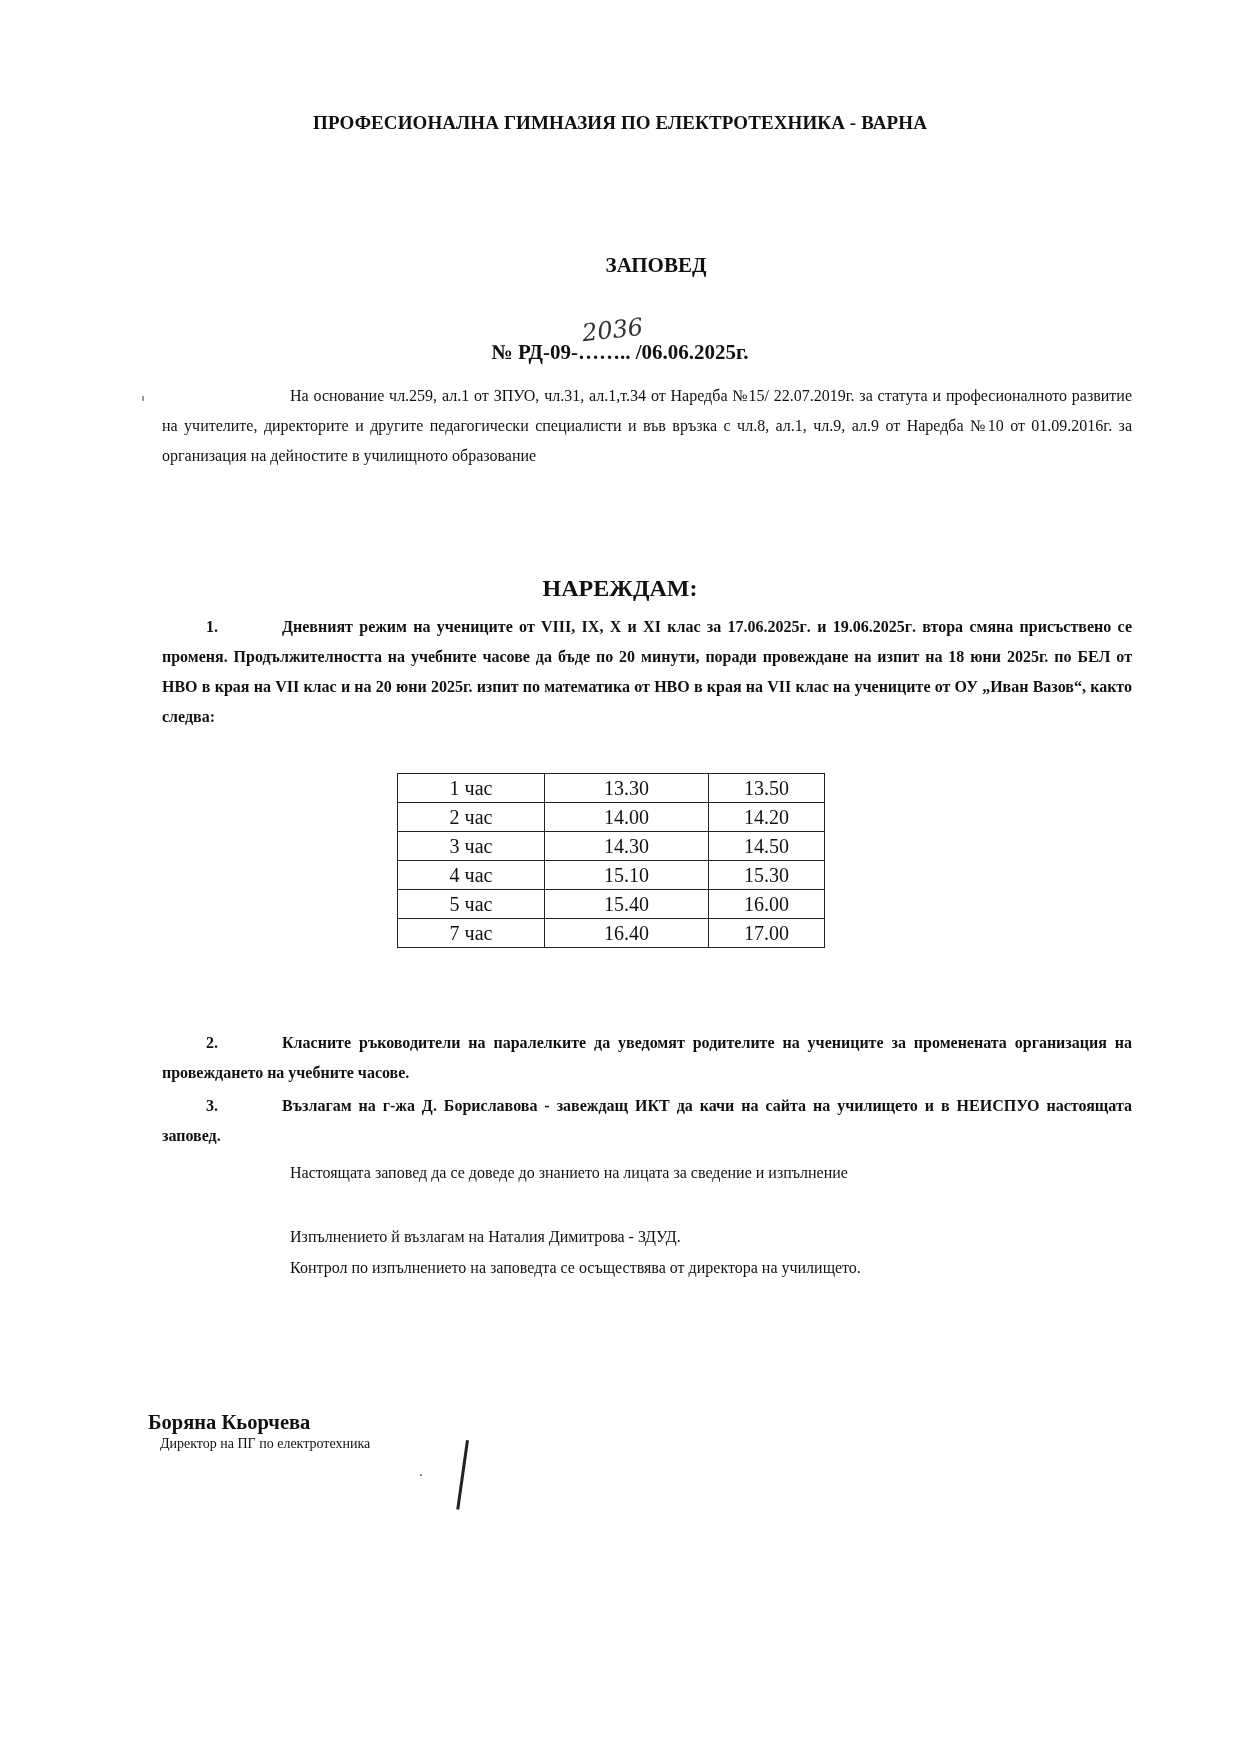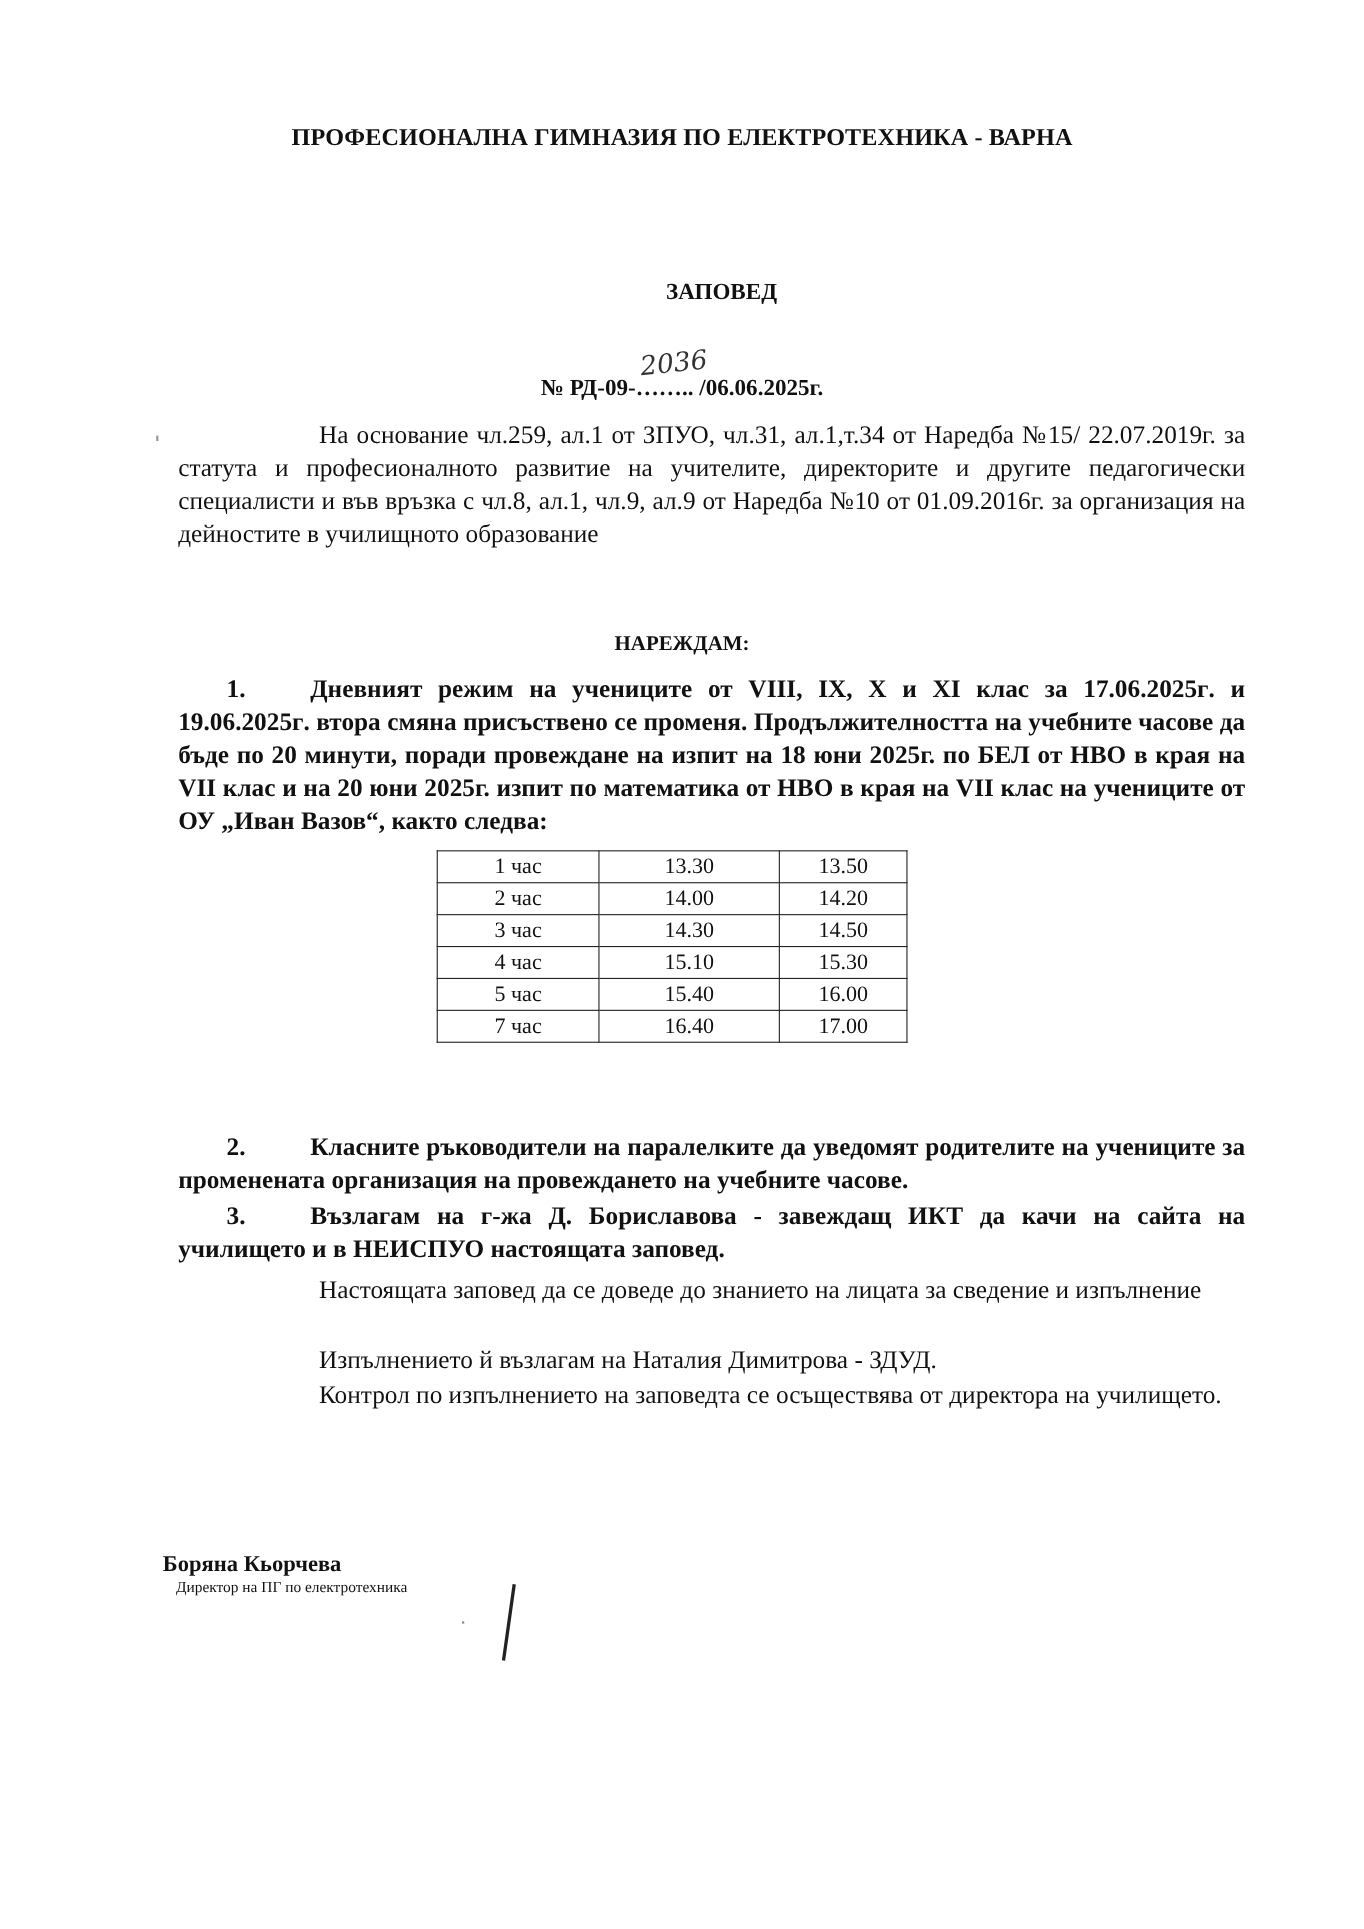--- a/index.html
+++ b/index.html
@@ -4,46 +4,46 @@
 <style>
   html, body { margin: 0; padding: 0; background: #ffffff; }
   body {
     width: 1240px; height: 1754px; position: relative; overflow: hidden;
     font-family: "Liberation Serif", "DejaVu Serif", serif;
     color: #111111;
   }
   .abs { position: absolute; }
   .school {
     left: 0; width: 1240px; top: 112px; text-align: center;
-    font-weight: bold; font-size: 22px; letter-spacing: 0.1px;
+    font-weight: bold; font-size: 19px; letter-spacing: 0.1px;
   }
   .title {
     left: 0; width: 1240px; top: 253px; text-align: center;
     font-weight: bold; font-size: 21px; padding-left: 36px;
   }
   .number {
     left: 0; width: 1240px; top: 340px; text-align: center;
     font-weight: bold; font-size: 21px;
   }
   .number .dots { position: relative; display: inline-block; }
   .number .hand {
     position: absolute; left: 4px; top: -24px;
     font-family: "DejaVu Serif", serif; font-style: italic; font-weight: normal;
     font-size: 24px; color: #333; transform: rotate(-6deg);
   }
   .para {
-    left: 162px; width: 970px; font-size: 23px; line-height: 30px;
+    left: 162px; width: 970px; font-size: 16px; line-height: 30px;
     text-align: justify;
   }
   .para p { margin: 0; }
   .indent { text-indent: 128px; }
   .basis { top: 381px; }
   .order-heading {
     left: 0; width: 1240px; top: 575px; text-align: center;
-    font-weight: bold; font-size: 19px;
+    font-weight: bold; font-size: 24px;
   }
   .item1 { top: 612px; }
   .numbered { text-indent: 44px; font-weight: bold; }
   .numbered .num { display: inline-block; width: 76px; text-indent: 0; }
   table.schedule {
     position: absolute; left: 397px; top: 773px; width: 428px;
     border-collapse: collapse; font-size: 20px;
   }
   table.schedule td {
     border: 1.5px solid #222; height: 28px; padding: 0; text-align: center;

